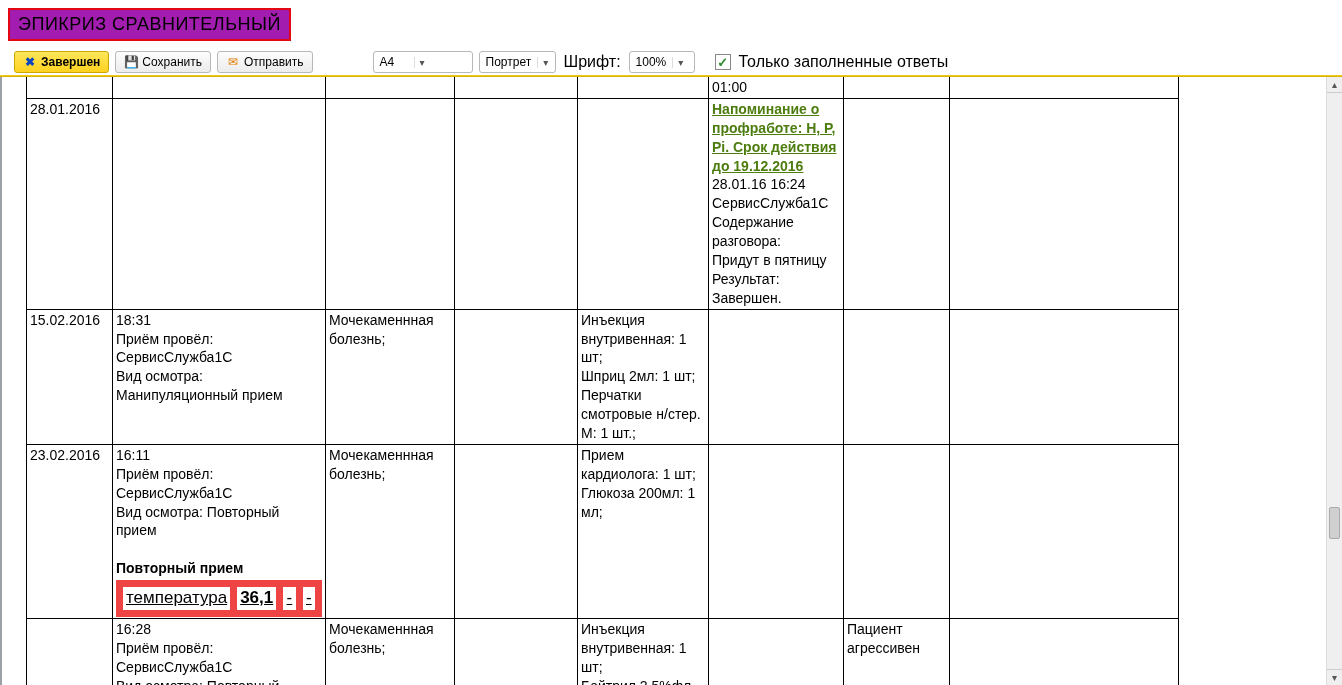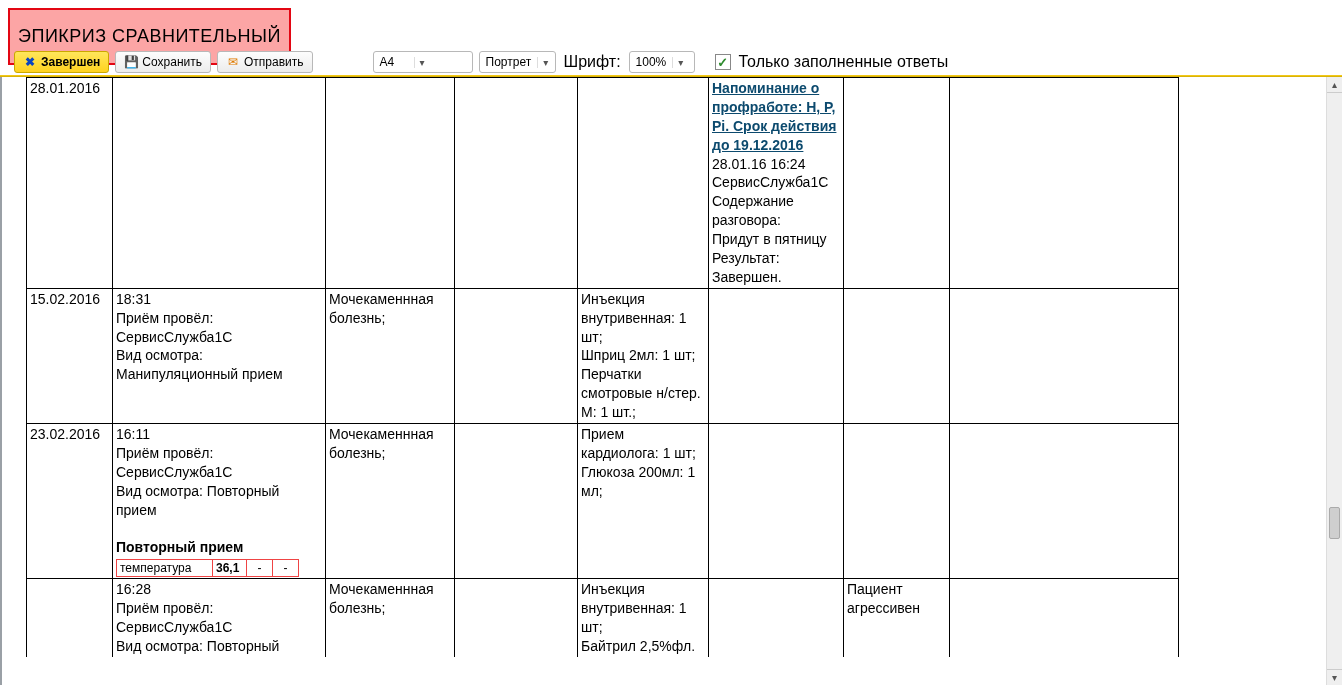--- a/index.html
+++ b/index.html
@@ -16,24 +16,24 @@
   .page {
     position: relative;
     width: 1342px;
     height: 685px;
     background: #fff;
   }
   .title-box {
     position: absolute;
     top: 8px; left: 8px;
     border: 2px solid #e30613;
-    padding: 16px 8px;
+    padding: 4px 8px;
     font-size: 18px;
     letter-spacing: 0.5px;
-    background: #fca5a5;
+    background: #a21caf;
   }
   .toolbar {
     position: absolute;
     top: 50px; left: 14px;
     display: flex;
     align-items: center;
     gap: 6px;
     height: 24px;
     font-size: 12px;
   }
@@ -151,33 +151,34 @@
   }
   .col1 { width: 86px; }
   .col2 { width: 213px; }
   .col3 { width: 129px; }
   .col4 { width: 123px; }
   .col5 { width: 131px; }
   .col6 { width: 135px; }
   .col7 { width: 106px; }
   .col8 { width: 229px; }
   .link {
-    color: #0c4a6e;
+    color: #4d7c0f;
     text-decoration: underline;
     font-weight: bold;
   }
   .bold { font-weight: bold; }
   table.nested {
     border-collapse: collapse;
     margin-top: 2px;
   }
   table.nested td {
-    border: 1px solid #ef4444;
+    border: 7px solid #ef4444;
     padding: 0 3px;
-    font-size: 12px;
+    font-size: 17px;
+    text-decoration: underline;
   }
   .nested .ntitle { width: 96px; }
   .nested .nval { width: 34px; font-weight: bold; }
   .nested .nsm { width: 26px; text-align: center; }
   .top-cut { border-top: none !important; }
 </style>
 </head>
 <body>
 
 <div class="page">
@@ -231,20 +232,30 @@
           <col class="col2">
           <col class="col3">
           <col class="col4">
         <col class="col5">
           <col class="col6">
           <col class="col7">
           <col class="col8">
       </colgroup>
       <tbody>
 
+        <tr>
+          <td class="top-cut" style="height:6px;padding:0;"></td>
+          <td class="top-cut"></td>
+            <td class="top-cut"></td>
+            <td class="top-cut"></td>
+          <td class="top-cut"></td>
+          <td class="top-cut"><span>01:00</span></td>
+          <td class="top-cut"></td>
+            <td class="top-cut"></td>
+        </tr>
 
         <tr>
           <td>28.01.2016</td>
           <td></td>
           <td></td>
           <td></td>
           <td></td>
           <td>
             <a class="link" href="#">Напоминание о профработе: H, P, Pi. Срок действия до 19.12.2016</a><br>
             <span style="white-space:pre-line;">28.01.16 16:24

